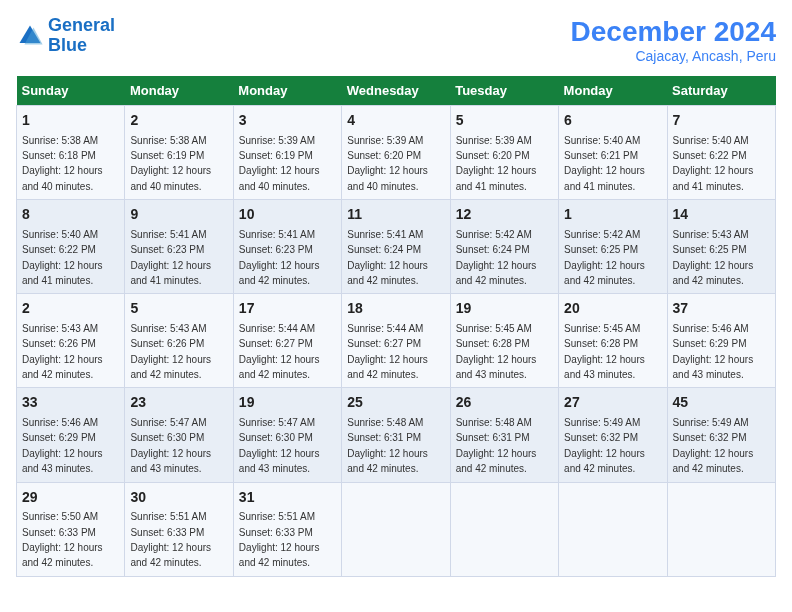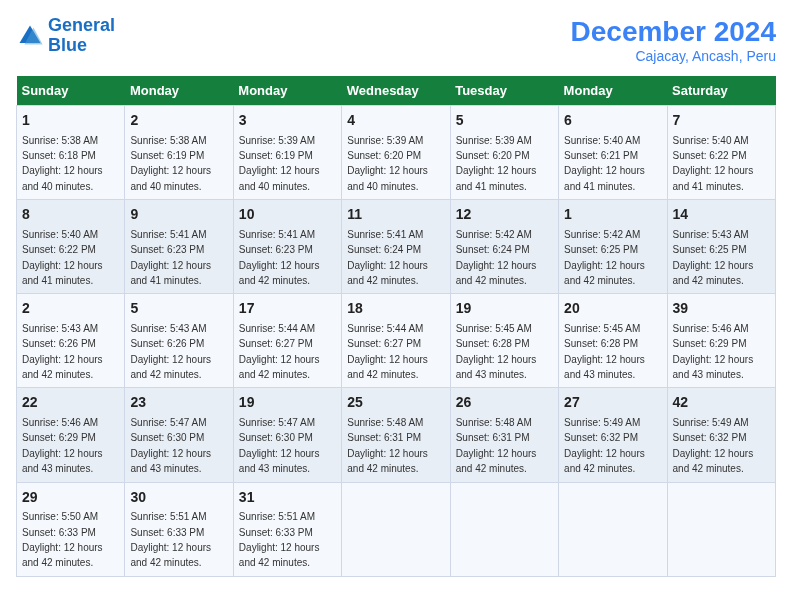--- a/index.html
+++ b/index.html
@@ -141,30 +141,30 @@
         <td><span class="day-num">1</span><span class="day-info">Sunrise: 5:42 AM<br>Sunset: 6:25 PM<br>Daylight: 12 hours and 42 minutes.</span></td>
         <td><span class="day-num">14</span><span class="day-info">Sunrise: 5:43 AM<br>Sunset: 6:25 PM<br>Daylight: 12 hours and 42 minutes.</span></td>
       </tr>
       <tr>
         <td><span class="day-num">2</span><span class="day-info">Sunrise: 5:43 AM<br>Sunset: 6:26 PM<br>Daylight: 12 hours and 42 minutes.</span></td>
         <td><span class="day-num">5</span><span class="day-info">Sunrise: 5:43 AM<br>Sunset: 6:26 PM<br>Daylight: 12 hours and 42 minutes.</span></td>
         <td><span class="day-num">17</span><span class="day-info">Sunrise: 5:44 AM<br>Sunset: 6:27 PM<br>Daylight: 12 hours and 42 minutes.</span></td>
         <td><span class="day-num">18</span><span class="day-info">Sunrise: 5:44 AM<br>Sunset: 6:27 PM<br>Daylight: 12 hours and 42 minutes.</span></td>
         <td><span class="day-num">19</span><span class="day-info">Sunrise: 5:45 AM<br>Sunset: 6:28 PM<br>Daylight: 12 hours and 43 minutes.</span></td>
         <td><span class="day-num">20</span><span class="day-info">Sunrise: 5:45 AM<br>Sunset: 6:28 PM<br>Daylight: 12 hours and 43 minutes.</span></td>
-        <td><span class="day-num">39</span><span class="day-info">Sunrise: 5:46 AM<br>Sunset: 6:29 PM<br>Daylight: 12 hours and 43 minutes.</span></td>
+        <td><span class="day-num">37</span><span class="day-info">Sunrise: 5:46 AM<br>Sunset: 6:29 PM<br>Daylight: 12 hours and 43 minutes.</span></td>
       </tr>
       <tr>
-        <td><span class="day-num">22</span><span class="day-info">Sunrise: 5:46 AM<br>Sunset: 6:29 PM<br>Daylight: 12 hours and 43 minutes.</span></td>
+        <td><span class="day-num">33</span><span class="day-info">Sunrise: 5:46 AM<br>Sunset: 6:29 PM<br>Daylight: 12 hours and 43 minutes.</span></td>
         <td><span class="day-num">23</span><span class="day-info">Sunrise: 5:47 AM<br>Sunset: 6:30 PM<br>Daylight: 12 hours and 43 minutes.</span></td>
         <td><span class="day-num">19</span><span class="day-info">Sunrise: 5:47 AM<br>Sunset: 6:30 PM<br>Daylight: 12 hours and 43 minutes.</span></td>
         <td><span class="day-num">25</span><span class="day-info">Sunrise: 5:48 AM<br>Sunset: 6:31 PM<br>Daylight: 12 hours and 42 minutes.</span></td>
         <td><span class="day-num">26</span><span class="day-info">Sunrise: 5:48 AM<br>Sunset: 6:31 PM<br>Daylight: 12 hours and 42 minutes.</span></td>
         <td><span class="day-num">27</span><span class="day-info">Sunrise: 5:49 AM<br>Sunset: 6:32 PM<br>Daylight: 12 hours and 42 minutes.</span></td>
-        <td><span class="day-num">42</span><span class="day-info">Sunrise: 5:49 AM<br>Sunset: 6:32 PM<br>Daylight: 12 hours and 42 minutes.</span></td>
+        <td><span class="day-num">45</span><span class="day-info">Sunrise: 5:49 AM<br>Sunset: 6:32 PM<br>Daylight: 12 hours and 42 minutes.</span></td>
       </tr>
       <tr>
         <td><span class="day-num">29</span><span class="day-info">Sunrise: 5:50 AM<br>Sunset: 6:33 PM<br>Daylight: 12 hours and 42 minutes.</span></td>
         <td><span class="day-num">30</span><span class="day-info">Sunrise: 5:51 AM<br>Sunset: 6:33 PM<br>Daylight: 12 hours and 42 minutes.</span></td>
         <td><span class="day-num">31</span><span class="day-info">Sunrise: 5:51 AM<br>Sunset: 6:33 PM<br>Daylight: 12 hours and 42 minutes.</span></td>
         <td class="empty-cell"></td>
         <td class="empty-cell"></td>
         <td class="empty-cell"></td>
         <td class="empty-cell"></td>
       </tr>

